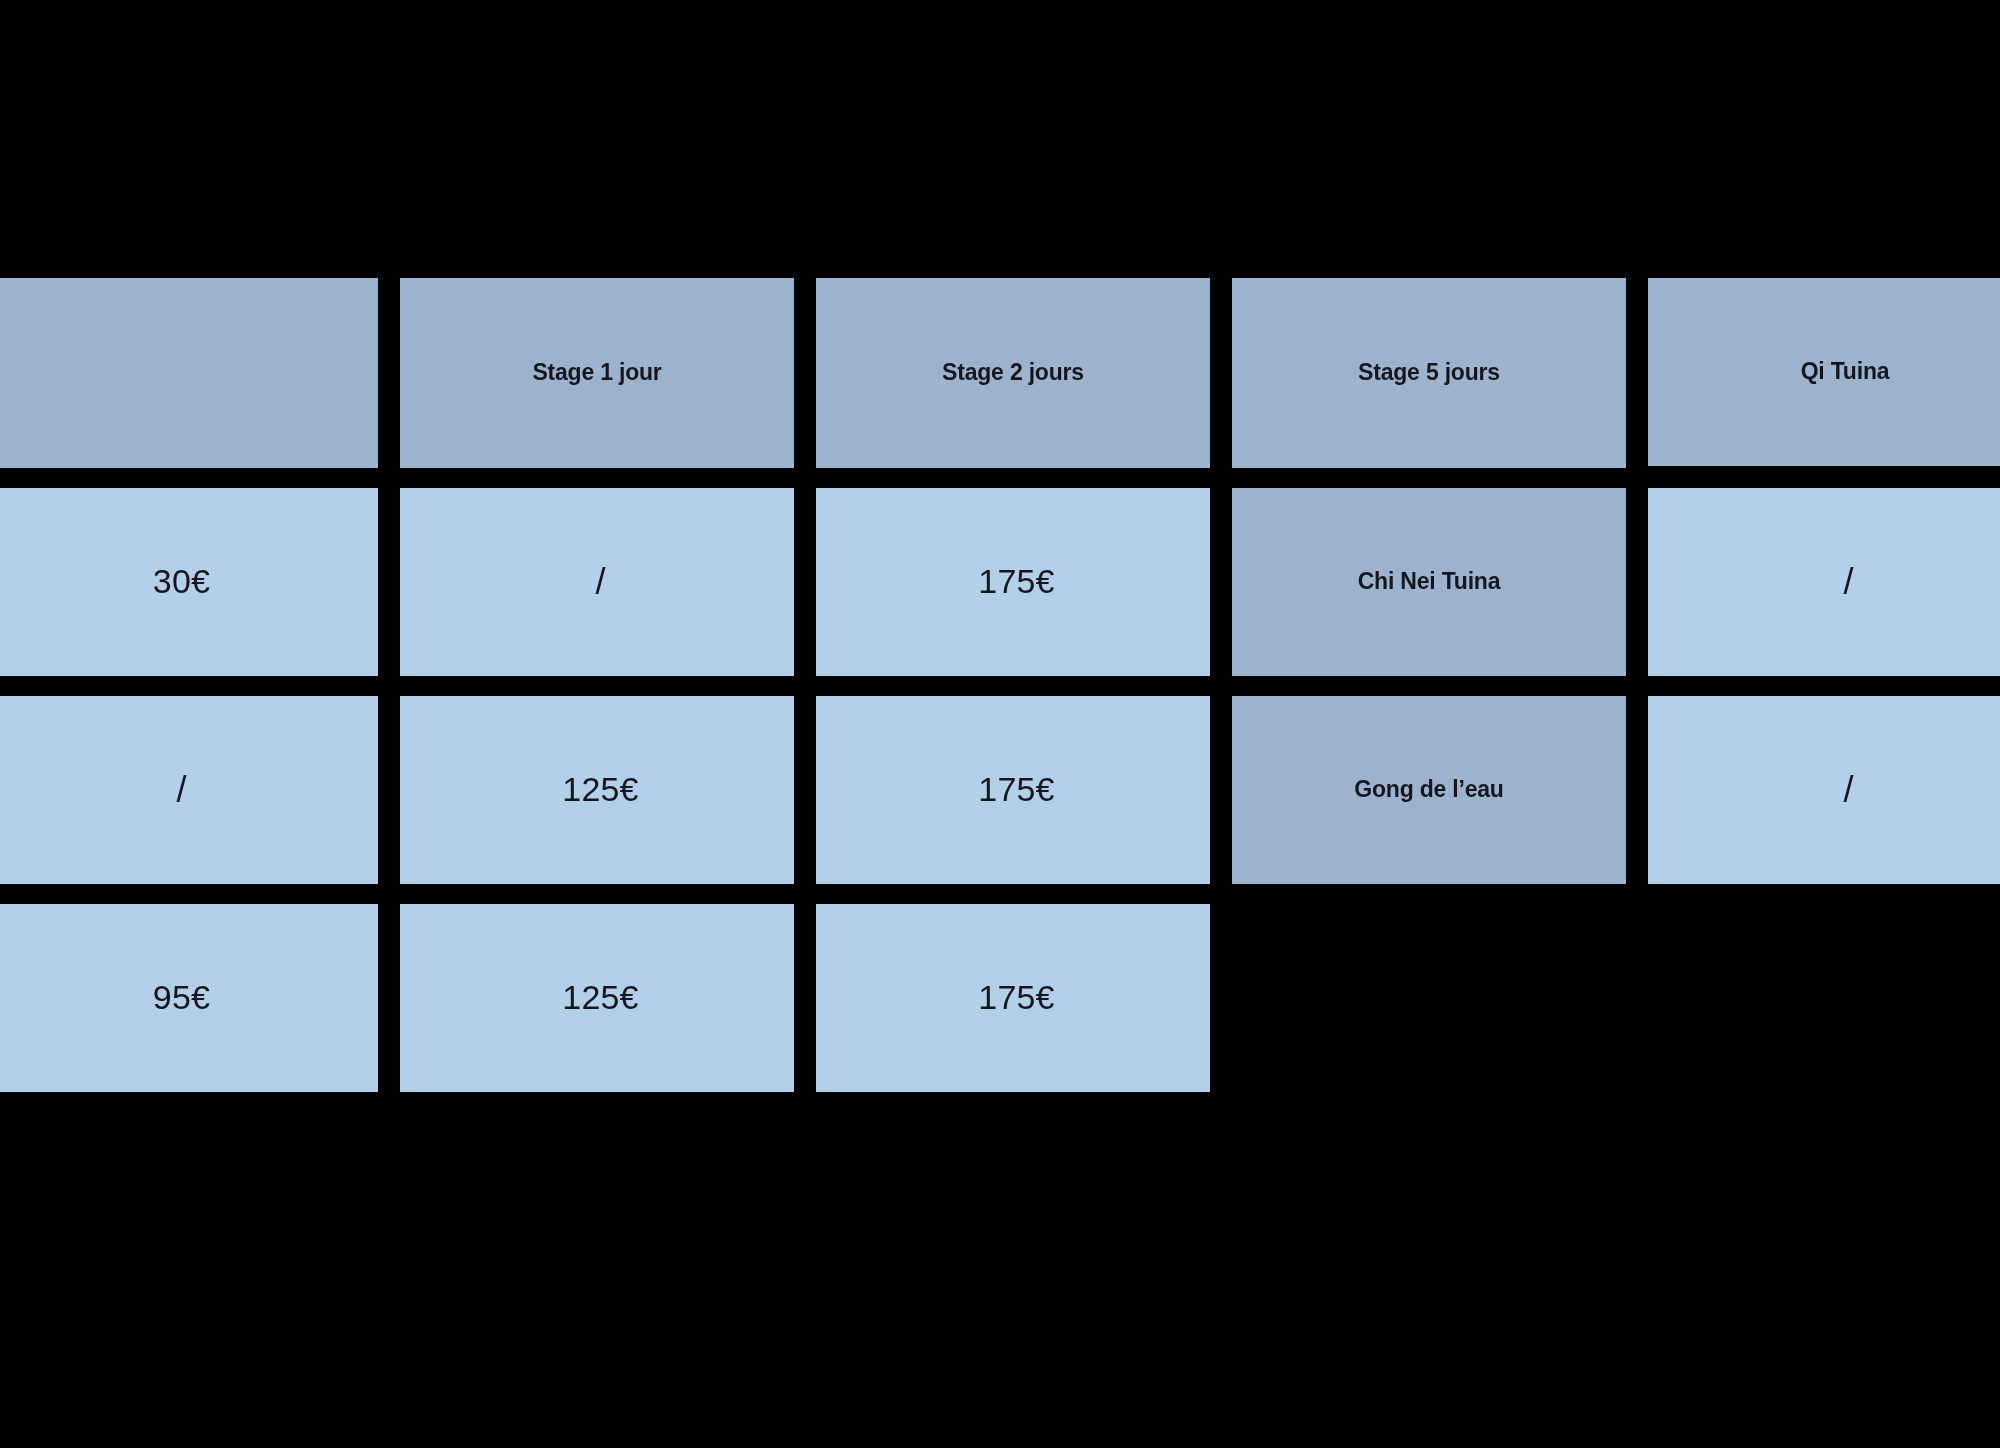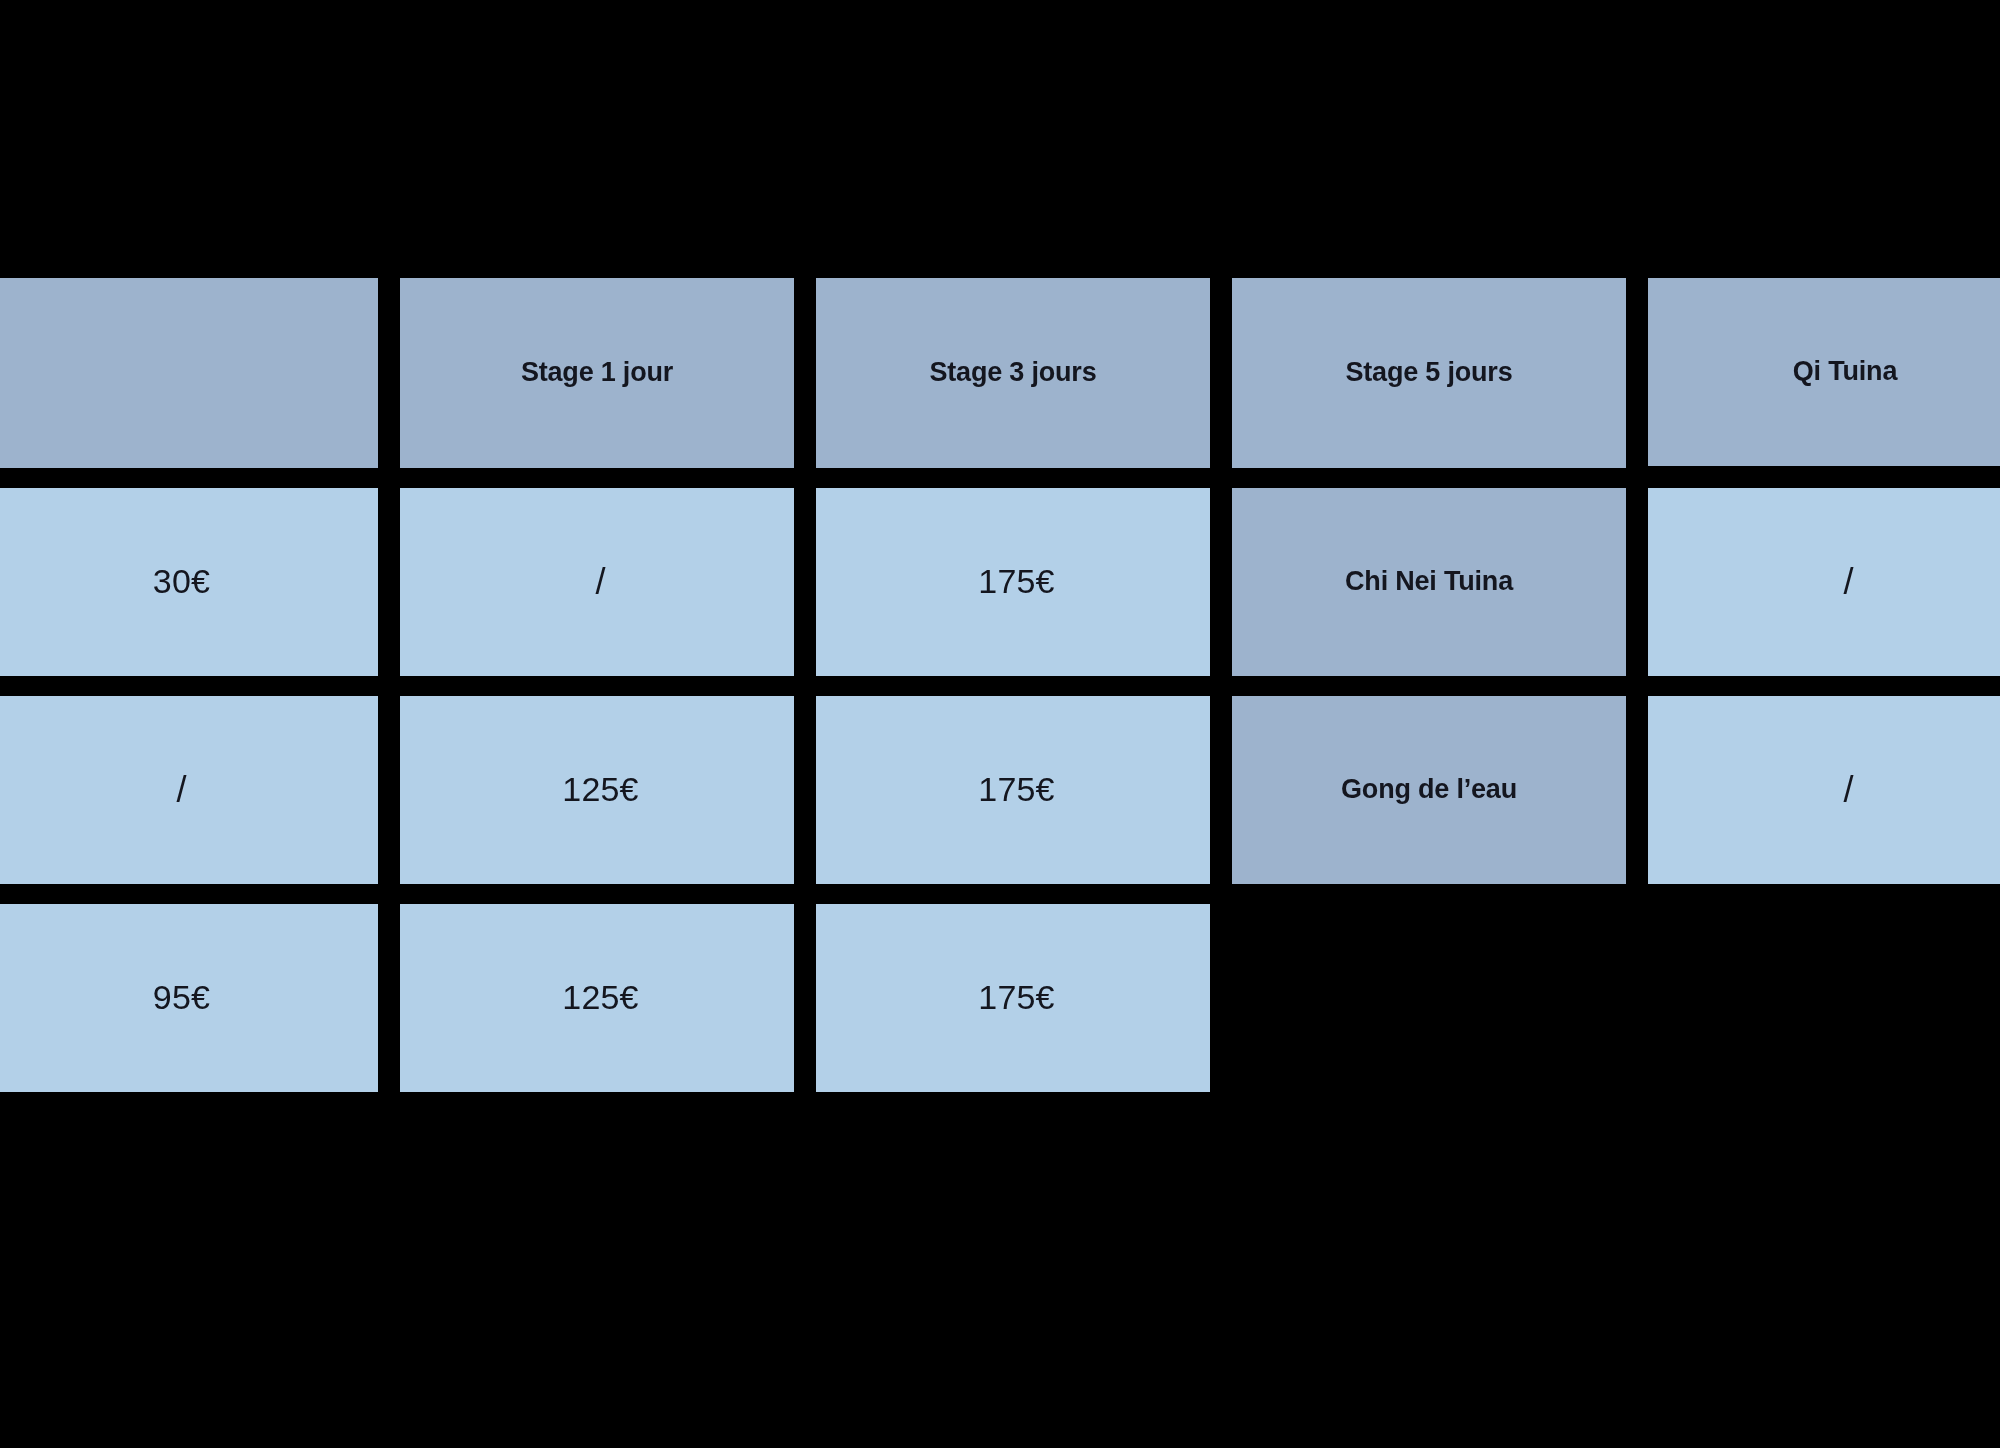--- a/index.html
+++ b/index.html
@@ -62,21 +62,21 @@
   }
 
   .cell-rowhead,
   .cell-value {
     height: 188px;
   }
 
   .cell-colhead,
   .cell-rowhead {
     font-weight: 700;
-    font-size: 27px;
+    font-size: 23px;
     letter-spacing: -0.2px;
   }
 
   .cell-value {
     font-weight: 400;
     font-size: 34px;
     letter-spacing: 0.2px;
     padding-left: 19px;
   }
 
@@ -96,21 +96,21 @@
 
   <div class="pricing-table">
 
     <div class="cell cell-corner">
       <span></span>
     </div>
     <div class="cell cell-colhead">
       <span>Stage 1 jour</span>
     </div>
     <div class="cell cell-colhead">
-      <span>Stage 3 jours</span>
+      <span>Stage 2 jours</span>
     </div>
     <div class="cell cell-colhead">
       <span>Stage 5 jours</span>
     </div>
 
     <div class="cell cell-rowhead row-1">
       <span>Qi Tuina</span>
     </div>
     <div class="cell cell-value row-1">
       <span>30€</span>

